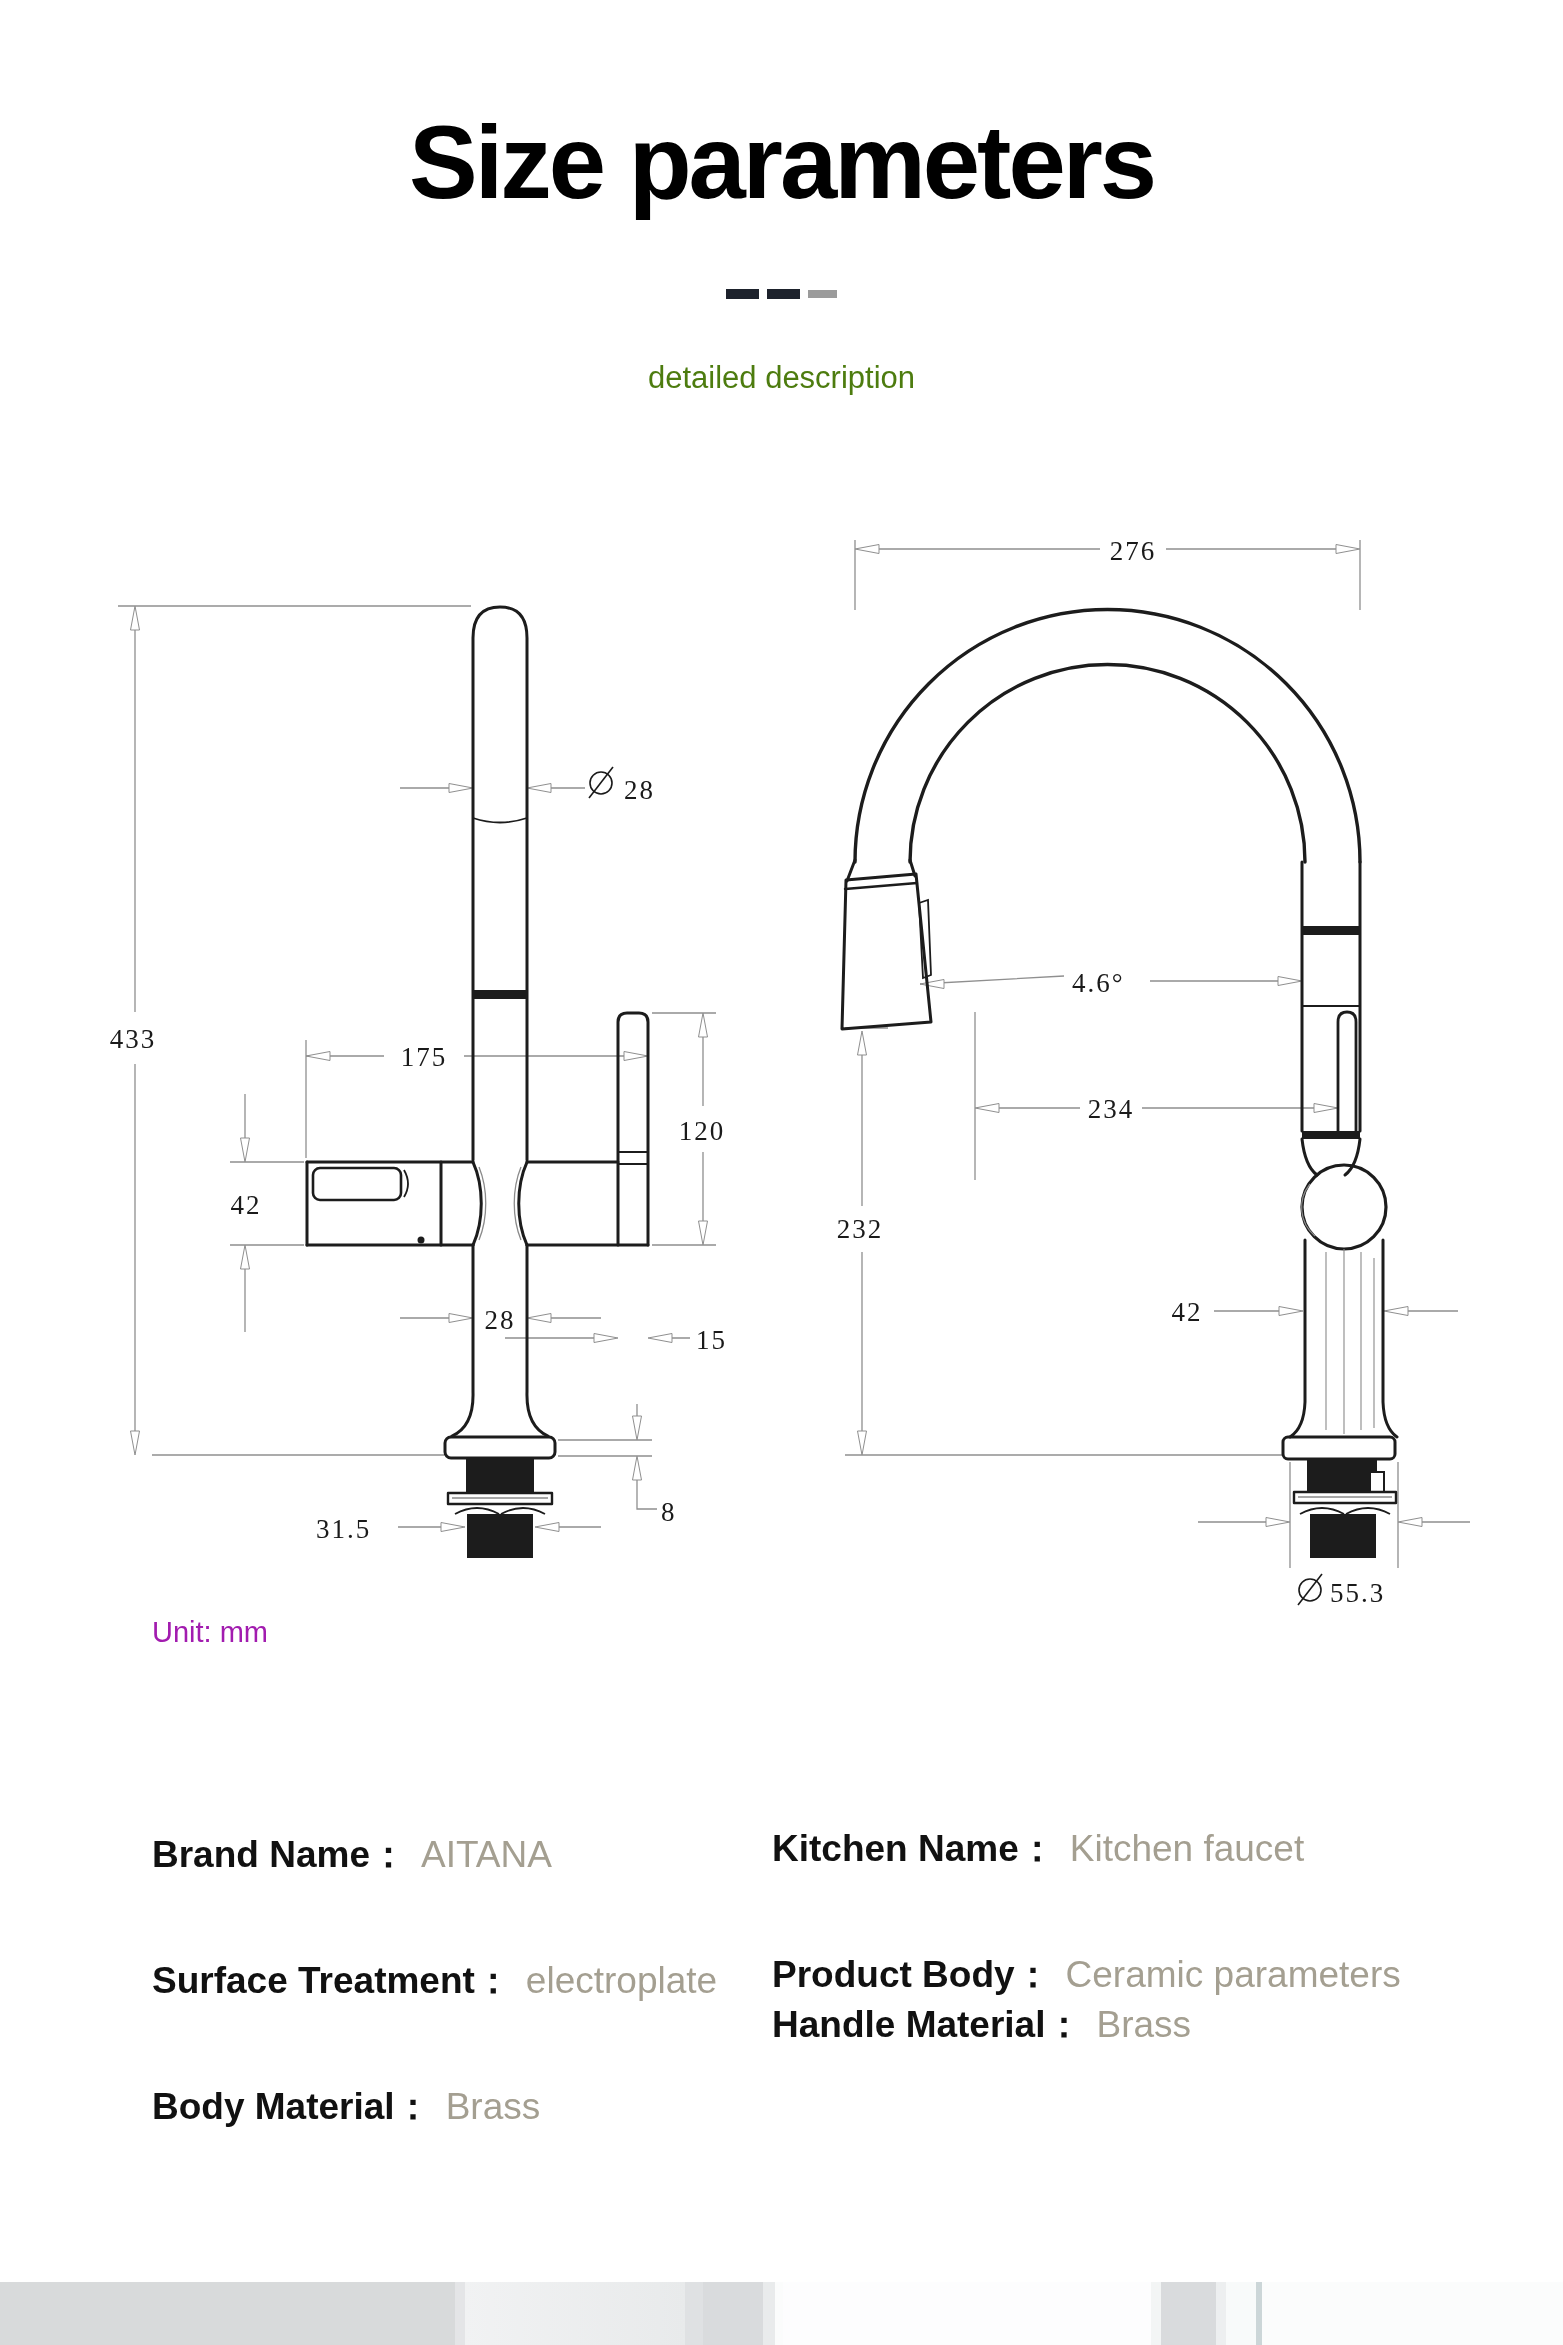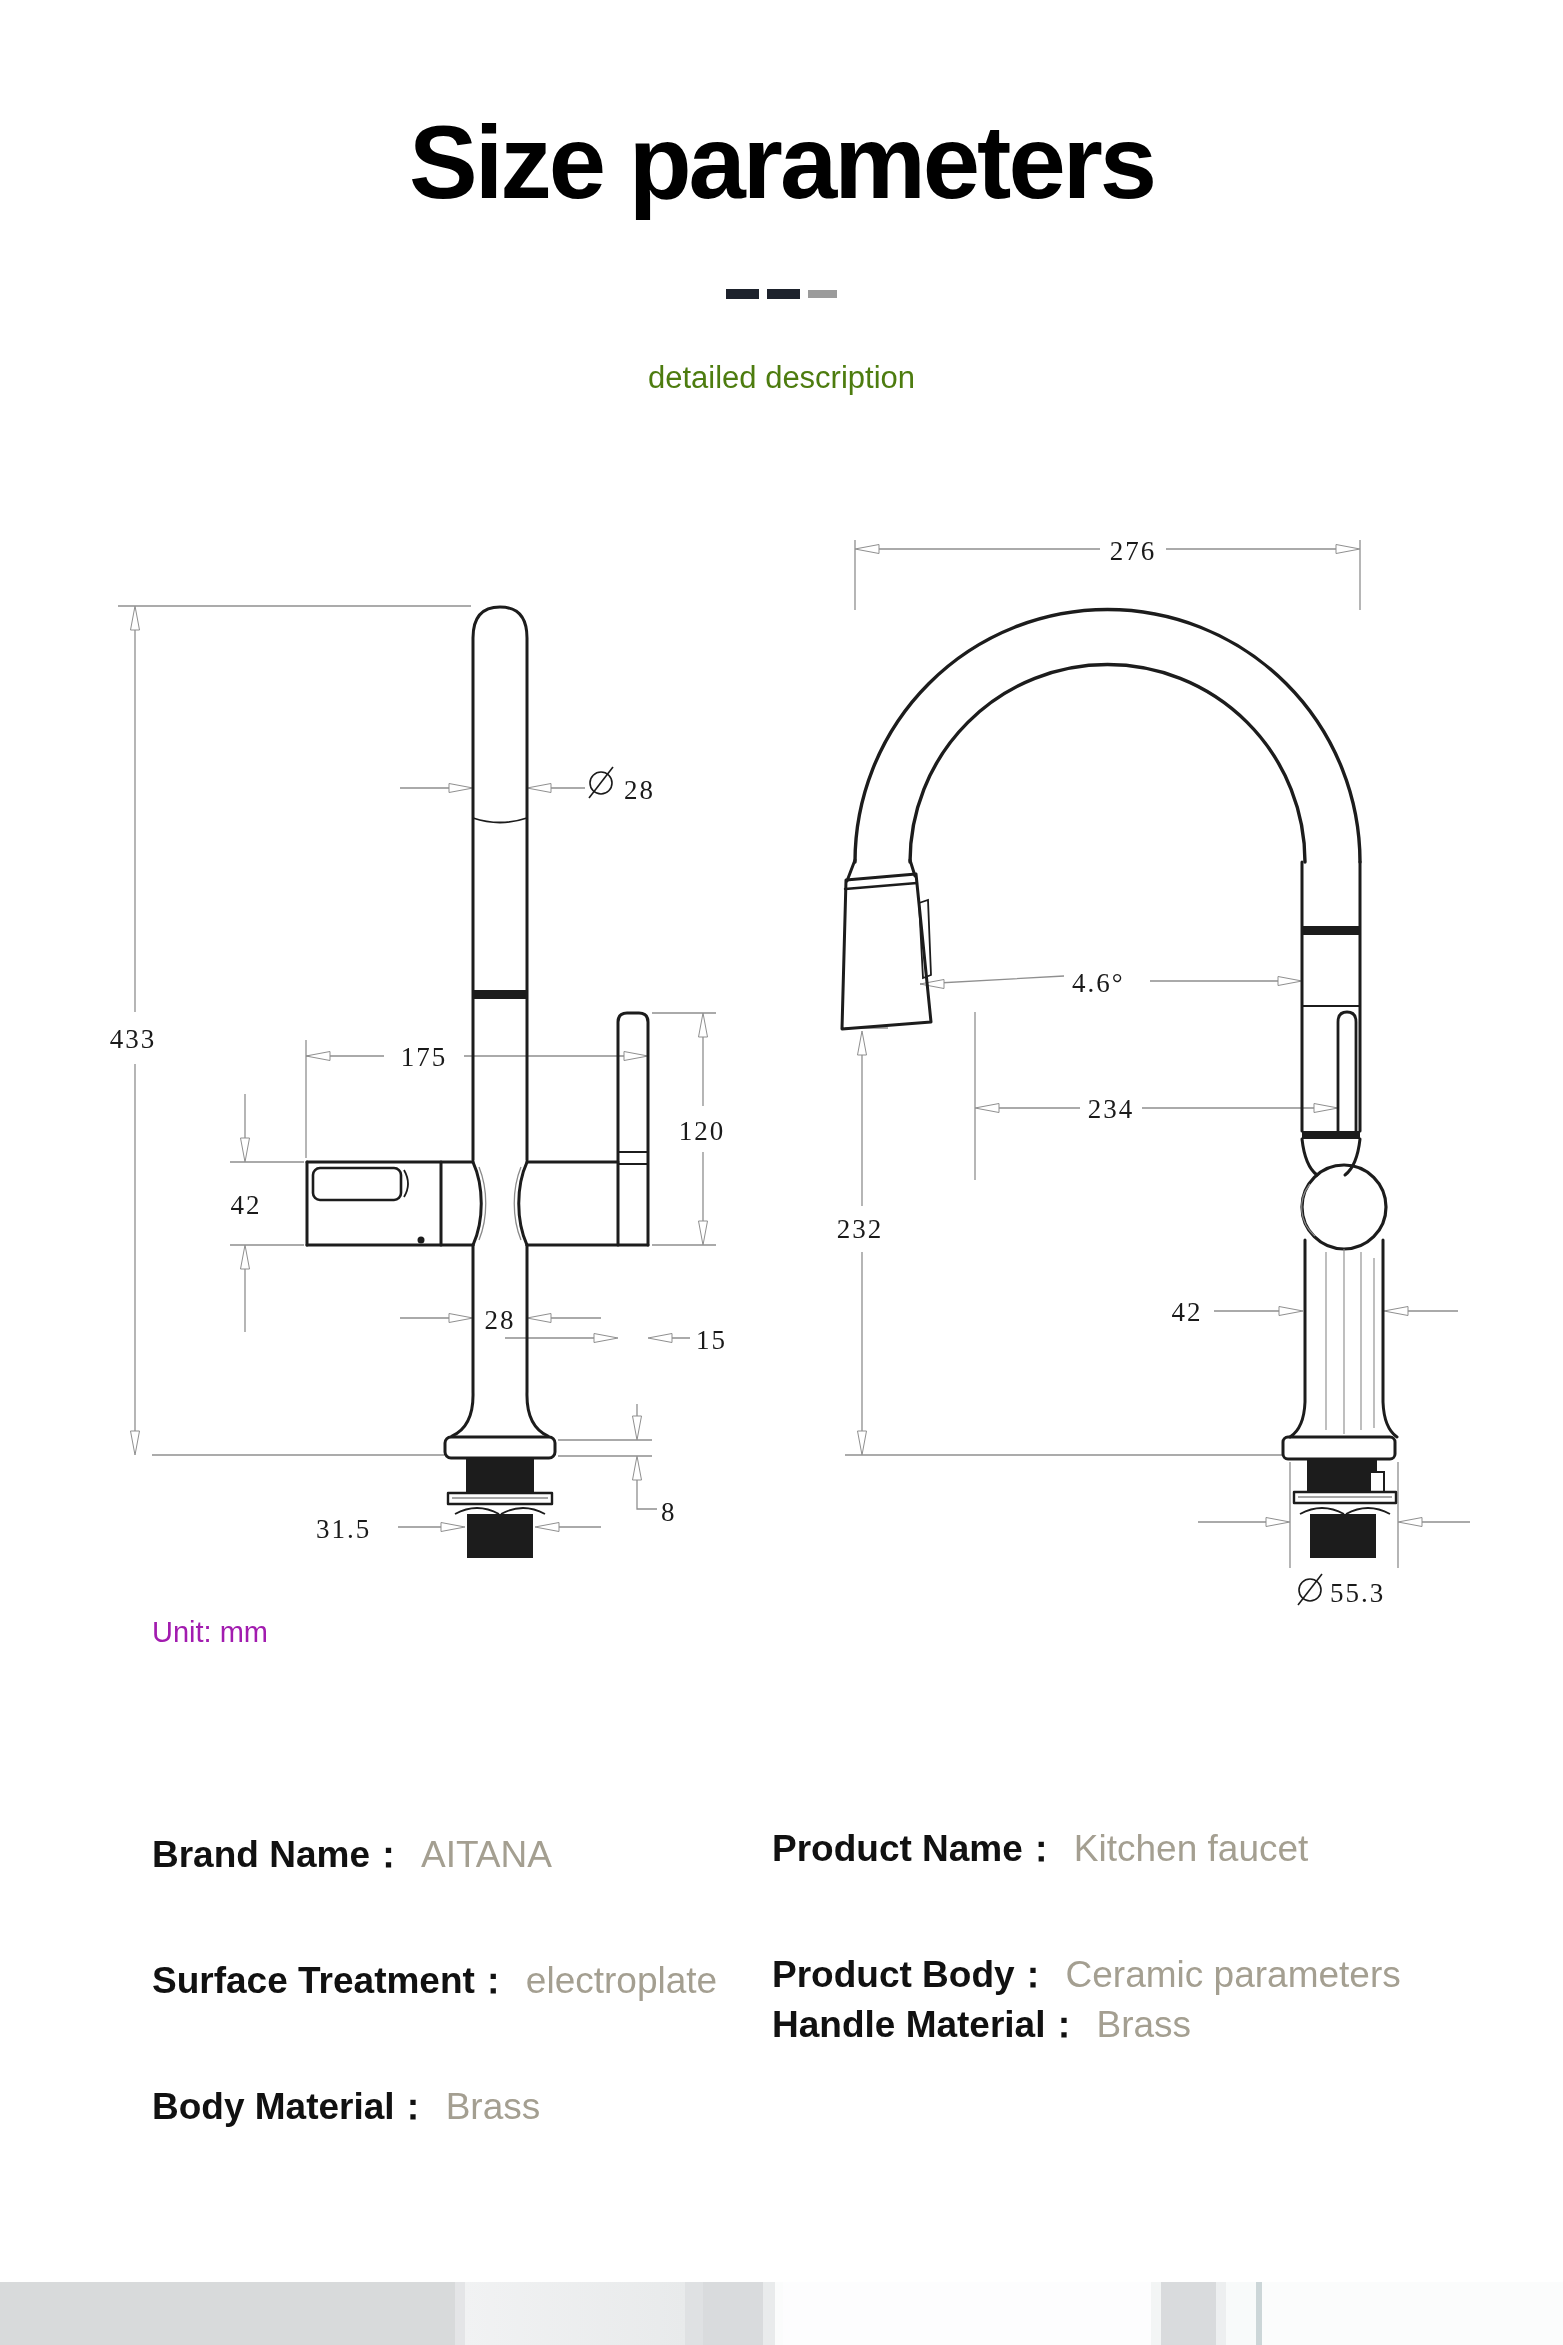--- a/index.html
+++ b/index.html
@@ -197,21 +197,21 @@
   <div class="spec-row" style="top:1830px;left:152px;">
     <span class="spec-label">Brand Name：</span><span class="spec-value">AITANA</span>
   </div>
   <div class="spec-row" style="top:1956px;left:152px;">
     <span class="spec-label">Surface Treatment：</span><span class="spec-value">electroplate</span>
   </div>
   <div class="spec-row" style="top:2082px;left:152px;">
     <span class="spec-label">Body Material：</span><span class="spec-value">Brass</span>
   </div>
   <div class="spec-row" style="top:1824px;left:772px;">
-    <span class="spec-label">Product Name：</span><span class="spec-value">Kitchen faucet</span>
+    <span class="spec-label">Kitchen Name：</span><span class="spec-value">Kitchen faucet</span>
   </div>
   <div class="spec-row" style="top:1950px;left:772px;">
     <span class="spec-label">Product Body：</span><span class="spec-value">Ceramic parameters</span>
   </div>
   <div class="spec-row" style="top:2000px;left:772px;">
     <span class="spec-label">Handle Material：</span><span class="spec-value">Brass</span>
   </div>
 
   <div class="photo-strip">
     <div style="width:455px;background:#d8dadb;"></div>

